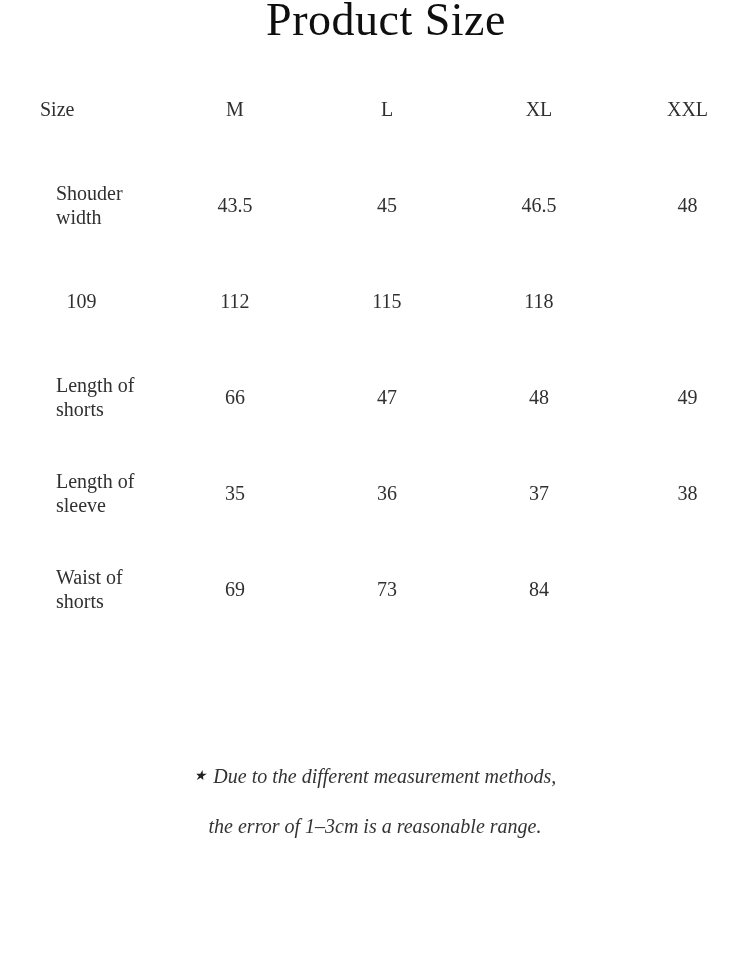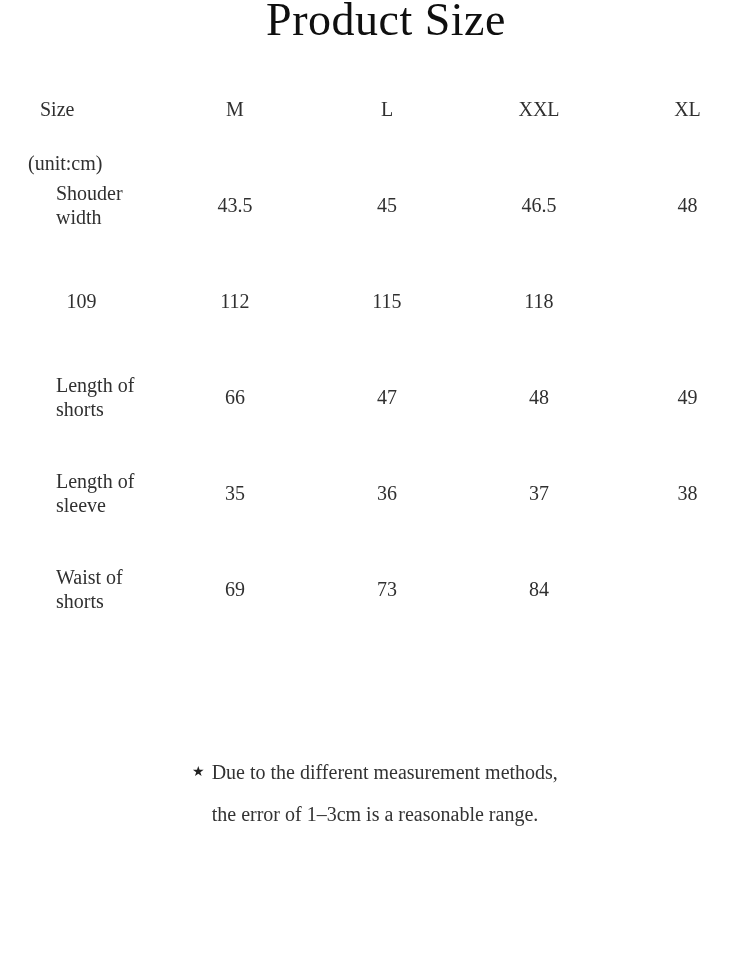--- a/index.html
+++ b/index.html
@@ -60,62 +60,61 @@
     padding-left: 56px;
   }
   .header .cell {
     padding-top: 4px;
     line-height: 34px;
   }
   .header .cell.label {
     display: flex;
     flex-direction: column;
     padding-left: 28px;
-    gap: 20px;
   }
   .header .size-line {
     padding-left: 12px;
   }
   .note {
     position: absolute;
     top: 751px;
     left: 0;
     width: 750px;
     text-align: center;
     font-size: 20px;
     color: #333333;
   }
   .note-line {
-    line-height: 42px;
+    line-height: 50px;
+    font-style: italic;
   }
   .star {
     font-size: 14px;
     vertical-align: 3px;
     margin-right: 7px;
     color: #222222;
   }
 </style>
 </head>
 <body>
 
 <div class="sheet">
 
   <h1 class="title">Product Size</h1>
 
   <div class="size-table">
 
     <div class="trow header">
       <div class="cell label">
         <span class="size-line">Size</span>
-        <span class="unit-line">(unit:cm)</span>
       </div>
       <div class="cell">M</div>
       <div class="cell">L</div>
+      <div class="cell">XL</div>
       <div class="cell">XXL</div>
-      <div class="cell">XL</div>
     </div>
 
     <div class="trow">
       <div class="cell label">Shouder width</div>
       <div class="cell">43.5</div>
       <div class="cell">45</div>
       <div class="cell">46.5</div>
       <div class="cell">48</div>
     </div>
 

